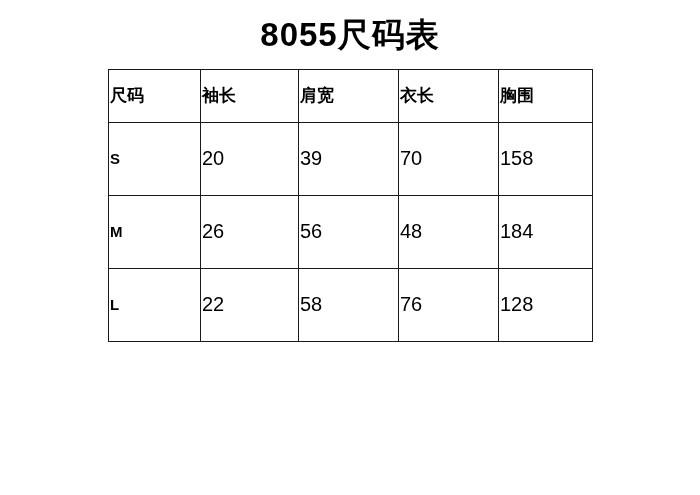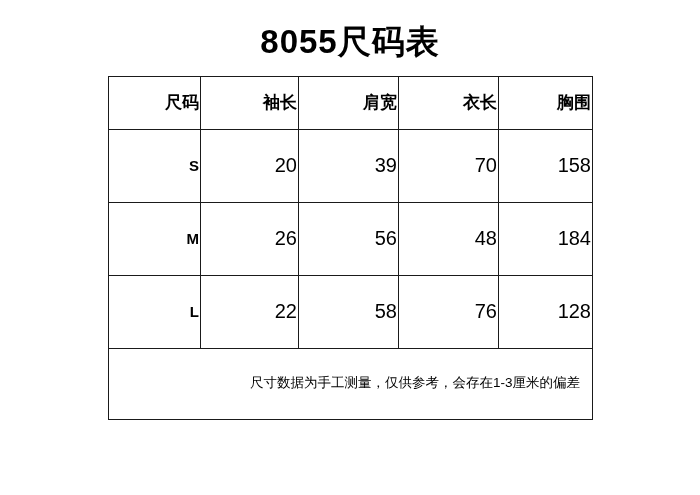--- a/index.html
+++ b/index.html
@@ -18,37 +18,37 @@
     position: relative;
     width: 700px;
     height: 495px;
     box-sizing: border-box;
   }
   .title {
     text-align: center;
     font-size: 33px;
     font-weight: 700;
     letter-spacing: 1px;
-    padding-top: 22px;
+    padding-top: 15px;
     padding-bottom: 14px;
     line-height: 1.2;
   }
   .table-wrap {
     width: 484px;
     margin: 0 auto;
   }
   table.size-table {
     border-collapse: collapse;
     width: 100%;
     table-layout: fixed;
   }
   table.size-table th,
   table.size-table td {
     border: 1px solid #1a1a1a;
-    text-align: right;
+    text-align: left;
     vertical-align: middle;
     margin-top: 26px;
   }
   table.size-table th {
     height: 50px;
     font-size: 17px;
     font-weight: 700;
   }
   table.size-table td {
     height: 70px;
@@ -112,20 +112,17 @@
           <td>48</td>
           <td>184</td>
         </tr>
         <tr>
           <td class="size-col">L</td>
           <td>22</td>
           <td>58</td>
           <td>76</td>
           <td>128</td>
         </tr>
-        <tr>
-          <td class="note-cell" colspan="5">尺寸数据为手工测量，仅供参考，会存在1-3厘米的偏差</td>
-        </tr>
       </tbody>
     </table>
   </div>
 
 </div>
 
 </body></html>

